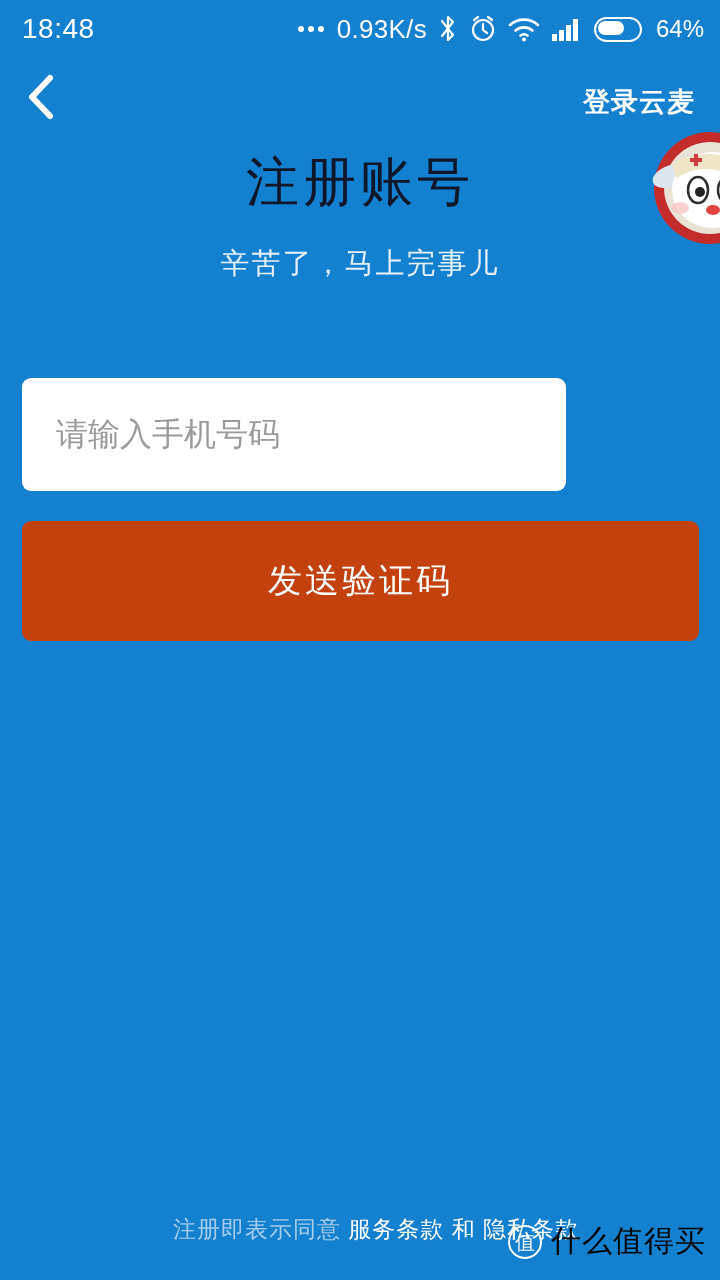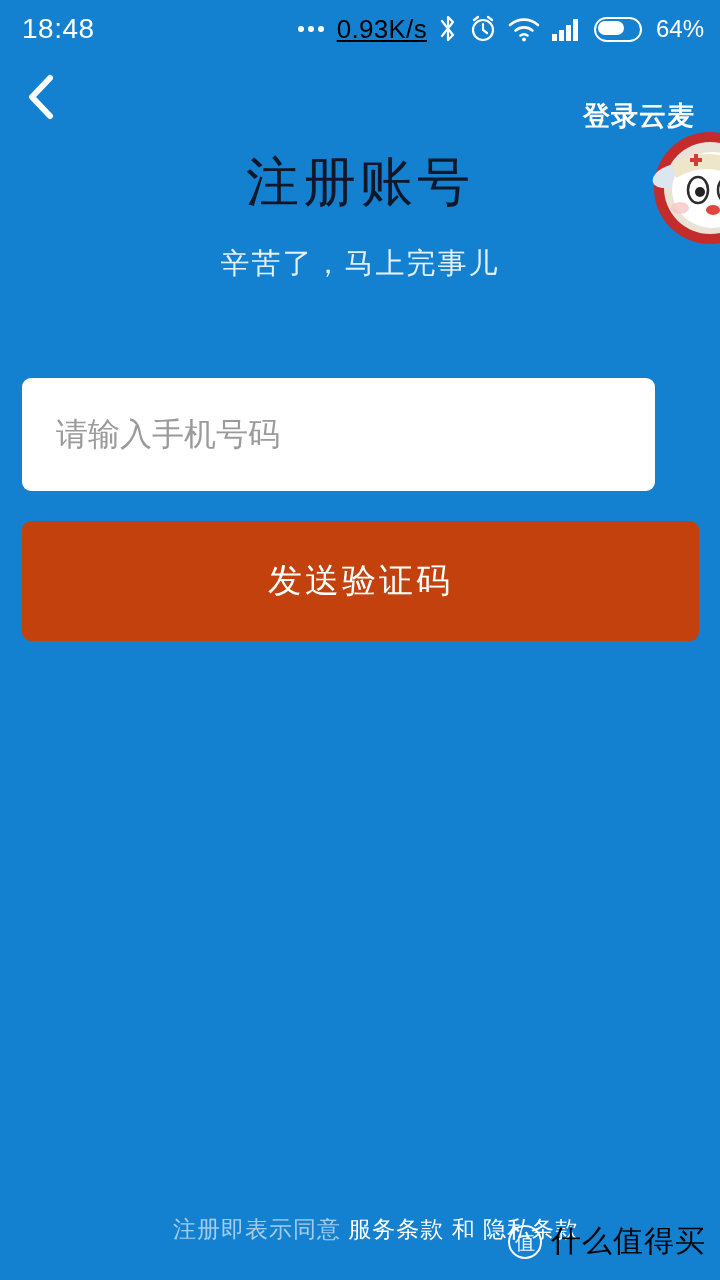--- a/index.html
+++ b/index.html
@@ -24,21 +24,21 @@
     padding:0 16px 0 22px;
     color:#ffffff;
   }
   .sb-clock { font-size:28px; letter-spacing:.5px; color:#fff; }
   .sb-right {
     margin-left:auto;
     display:flex; align-items:center; gap:11px;
   }
   .sb-dots { display:flex; align-items:center; gap:4px; margin-right:2px; }
   .sb-dots i { width:6px; height:6px; border-radius:50%; background:#fff; display:block; }
-  .sb-net { font-size:26px; color:#000000; letter-spacing:.3px;text-decoration:underline; }
+  .sb-net { font-size:26px; color:#ffffff; letter-spacing:.3px; }
   .icon-svg { display:block; }
 
   
   .battery { position:relative; width:48px; height:25px; }
   .battery .shell {
     position:absolute; inset:0;
     border:2.5px solid #fff; border-radius:13px;
   }
   .battery .fill {
     position:absolute; left:4px; top:4.5px;
@@ -50,21 +50,21 @@
   .navbar {
     position:absolute; top:58px; left:0;
     width:720px; height:78px;
   }
   .back-btn {
     position:absolute; left:10px; top:8px;
     width:62px; height:62px;
     display:flex; align-items:center; justify-content:center;
   }
   .login-link {
-    position:absolute; right:25px; top:40px;
+    position:absolute; right:25px; top:26px;
     font-size:27px; font-weight:bold; color:#ffffff;
     letter-spacing:1px;
   }
 
   
   .mascot {
     position:absolute; left:650px; top:128px;
     width:120px; height:120px;
     pointer-events:none;
   }
@@ -79,21 +79,21 @@
   .subtitle {
     position:absolute; top:245px; left:0; width:720px;
     text-align:center;
     font-size:29px; color:rgba(255,255,255,.88); letter-spacing:2px;
     line-height:36px;
   }
 
   
   .phone-field {
     position:absolute; left:22px; top:378px;
-    width:633px; height:113px;
+    width:544px; height:113px;
     background:#ffffff;
     border:none; border-radius:9px;
     font-size:32px; color:#333;
     padding:0 34px;
     font-family:"Liberation Sans", "DejaVu Sans", sans-serif;
     outline:none;
   }
   .phone-field::placeholder { color:#9b9b9b; }
 
   .send-btn {

